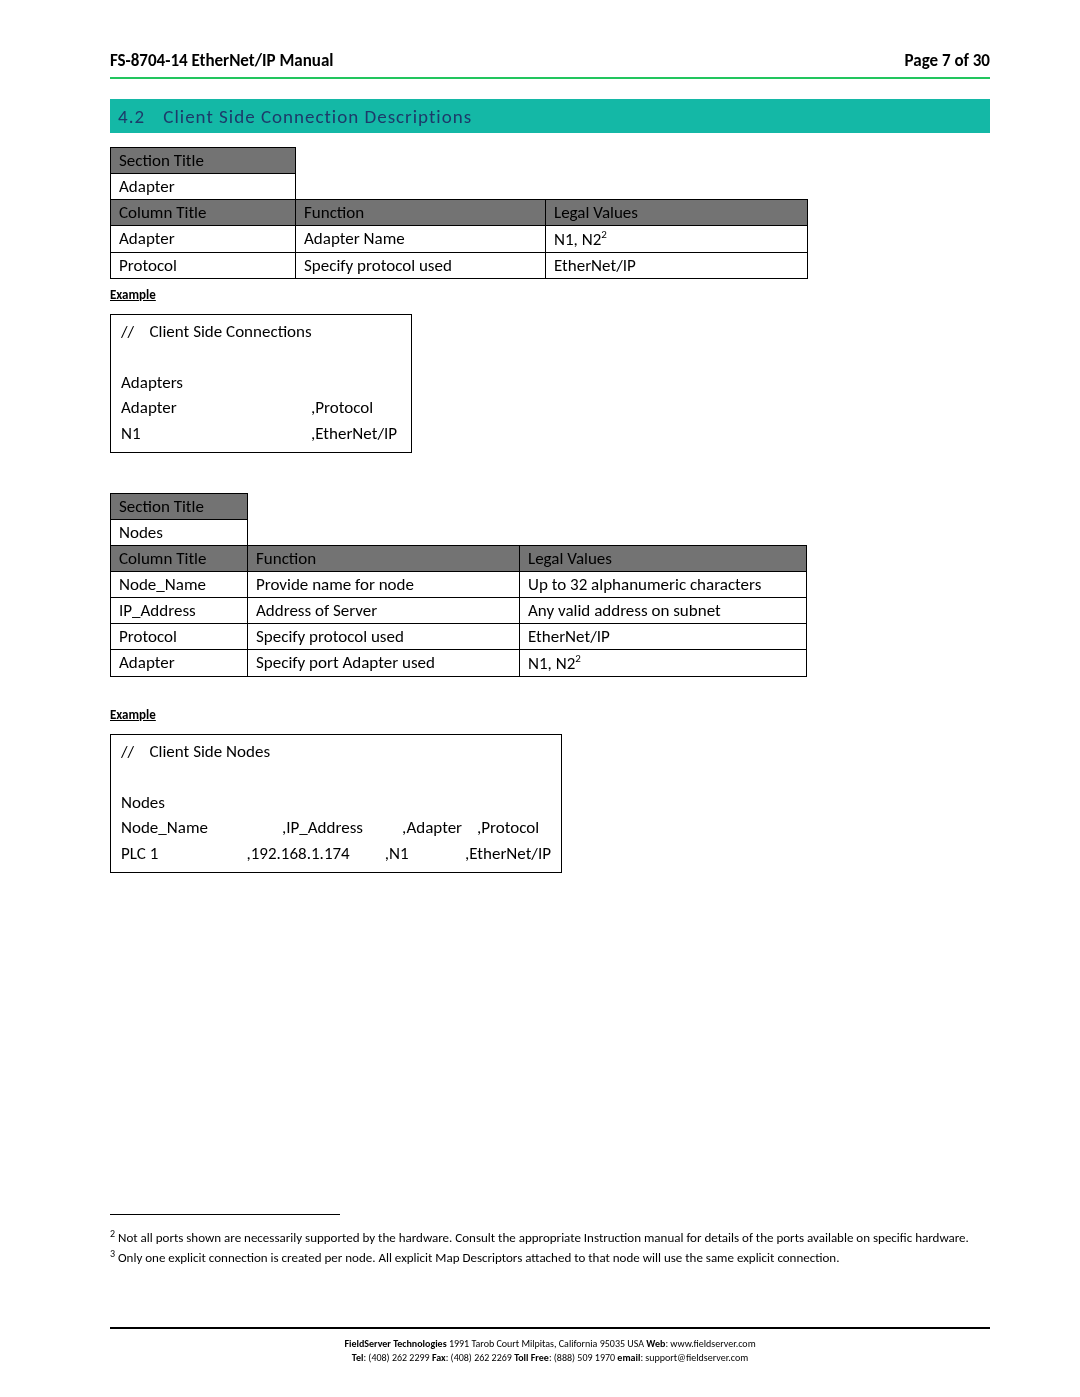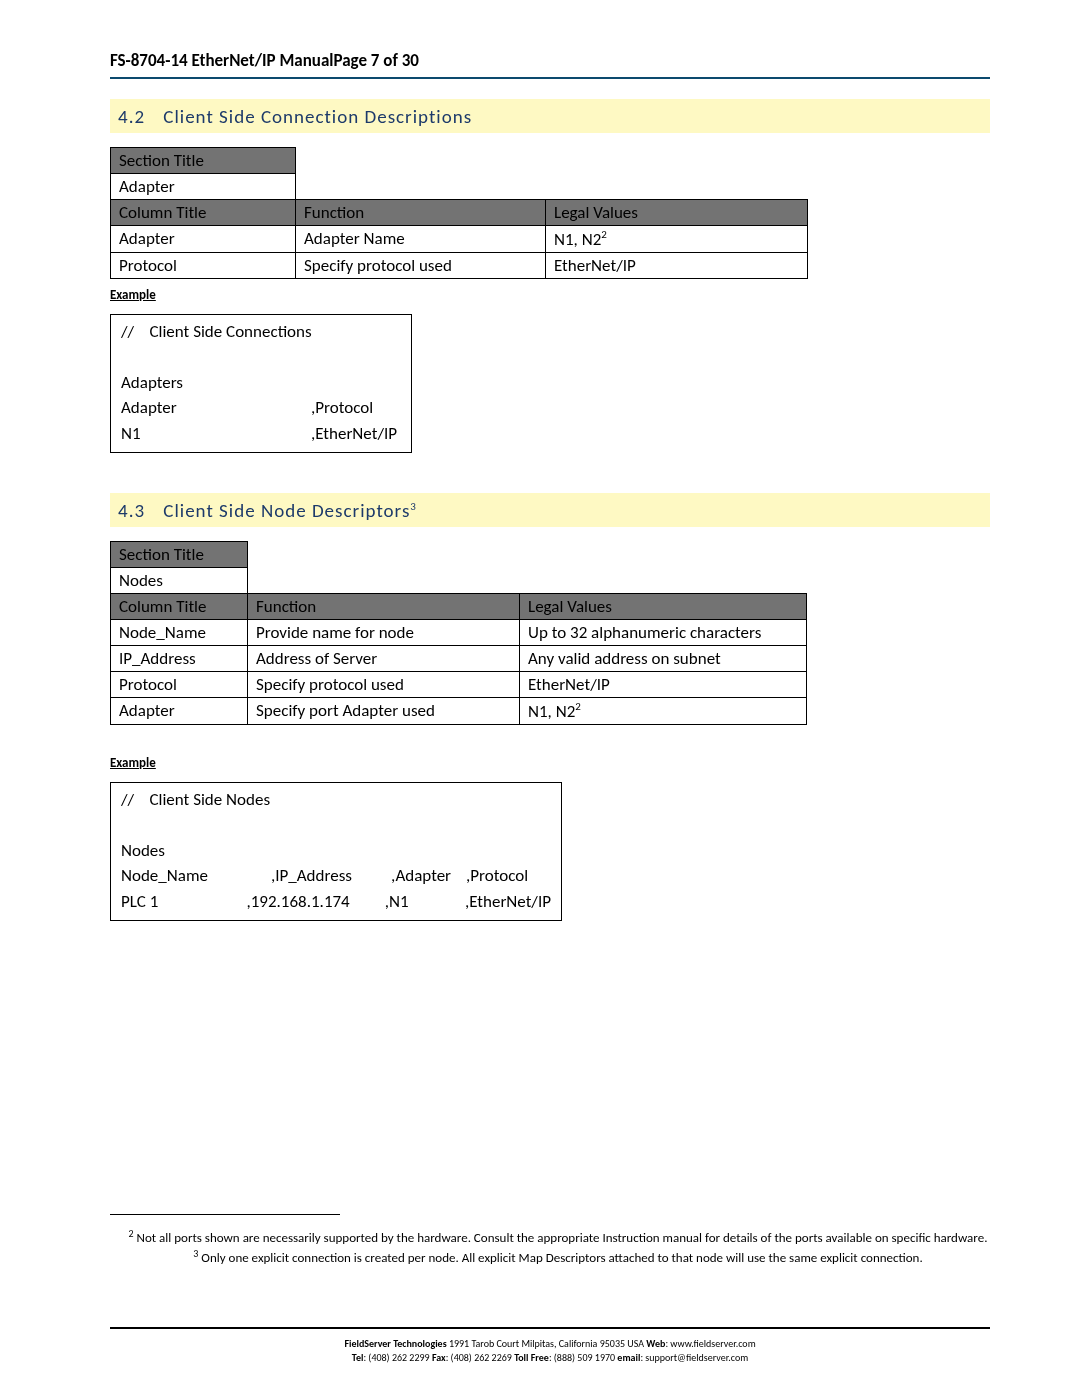--- a/index.html
+++ b/index.html
@@ -11,29 +11,29 @@
   .page {
     width: 1080px;
     height: 1397px;
     margin: 0 auto;
     position: relative;
     box-sizing: border-box;
     padding: 50px 90px 60px 110px;
   }
   .top-bar {
     display: flex;
-    justify-content: flex-start;
+    justify-content: space-between;
     font-weight: bold;
     font-size: 17px;
     padding-bottom: 6px;
-    border-bottom: 2px solid #0c4a6e;
+    border-bottom: 2px solid #22c55e;
     margin-bottom: 20px;
   }
   .section-heading {
-    background: #fef9c3;
+    background: #14b8a6;
     font-size: 19px;
     letter-spacing: 1px;
     color: #1d3a6a;
     padding: 6px 8px 5px 8px;
     margin: 8px 0 14px 0;
   }
   .section-heading .num {
     display: inline-block;
     width: 40px;
   }
@@ -61,21 +61,20 @@
     line-height: 1.5;
   }
   .code-box .row { white-space: pre; font-family: inherit; }
   .footnotes {
     position: absolute;
     bottom: 130px;
     left: 110px;
     right: 74px;
     font-size: 13px;
     line-height: 1.35;
-    text-align: center;
   }
   .footnotes .sep {
     width: 230px;
     border-top: 1px solid #000;
     margin-bottom: 12px;
   }
   .footnotes sup { font-size: 10px; vertical-align: super; }
   .footer {
     position: absolute;
     bottom: 32px;
@@ -140,24 +139,20 @@
     <div style="display:flex;">
       <span style="width:190px;">Adapter</span>
         <span>,Protocol</span>
     </div>
     <div style="display:flex;">
       <span style="width:190px;">N1</span>
         <span>,EtherNet/IP</span>
     </div>
   </div>
 
-  <div class="section-heading">
-    <span class="num">4.3</span>
-    <span>Client Side Node Descriptors</span><sup>3</sup>
-  </div>
 
   <table style="margin-bottom:30px;">
     <tbody>
         <tr>
       <td class="hdr" style="width:120px;">Section Title</td>
     </tr>
     <tr>
       <td>Nodes</td>
     </tr>
     <tr>
@@ -189,21 +184,21 @@
     </table>
 
   <div class="example-label">Example</div>
 
   <div class="code-box" style="width:430px;">
     <div class="row">//    Client Side Nodes</div>
     <div class="row">&nbsp;</div>
     <div class="row">Nodes</div>
     <div style="display:flex;">
       <span style="width:150px;">Node_Name</span>
-      <span style="width:120px;">,IP_Address</span>
+      <span style="width:120px;margin-left:11px;">,IP_Address</span>
       <span style="width:75px;">,Adapter</span>
       <span>,Protocol</span>
     </div>
     <div style="display:flex;gap:35px;">
       <span style="width:150px;">PLC 1</span>
       <span style="width:120px;">,192.168.1.174</span>
       <span style="width:75px;">,N1</span>
       <span>,EtherNet/IP</span>
     </div>
   </div>

